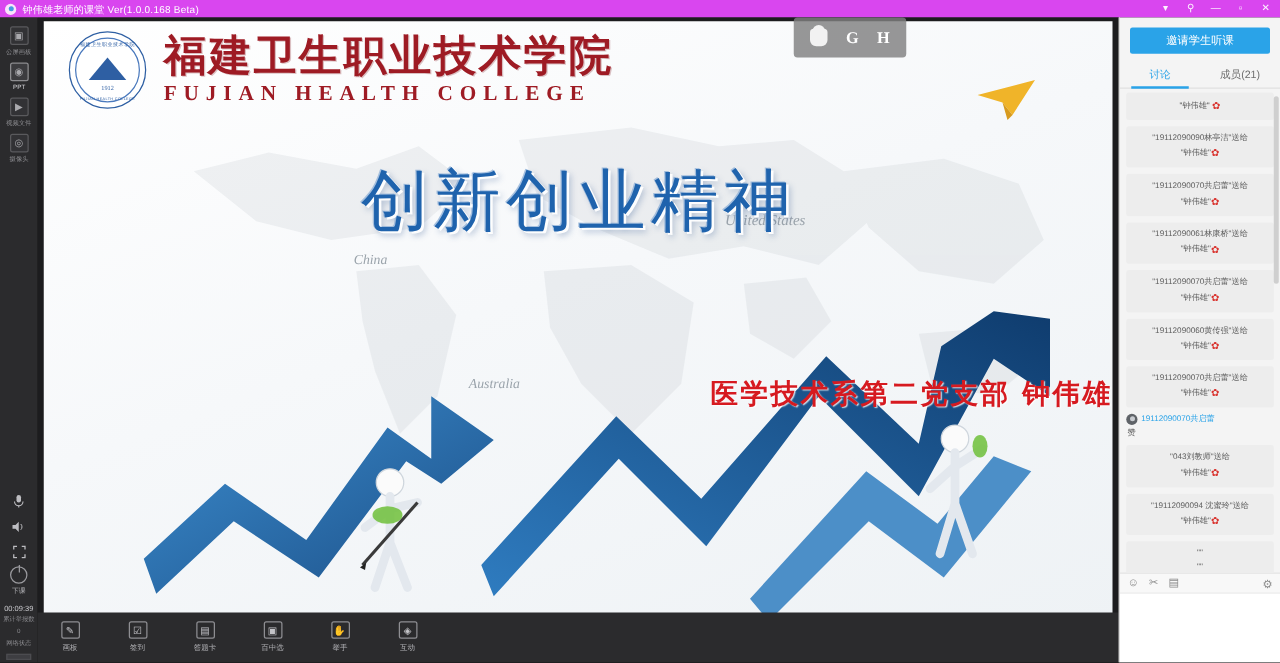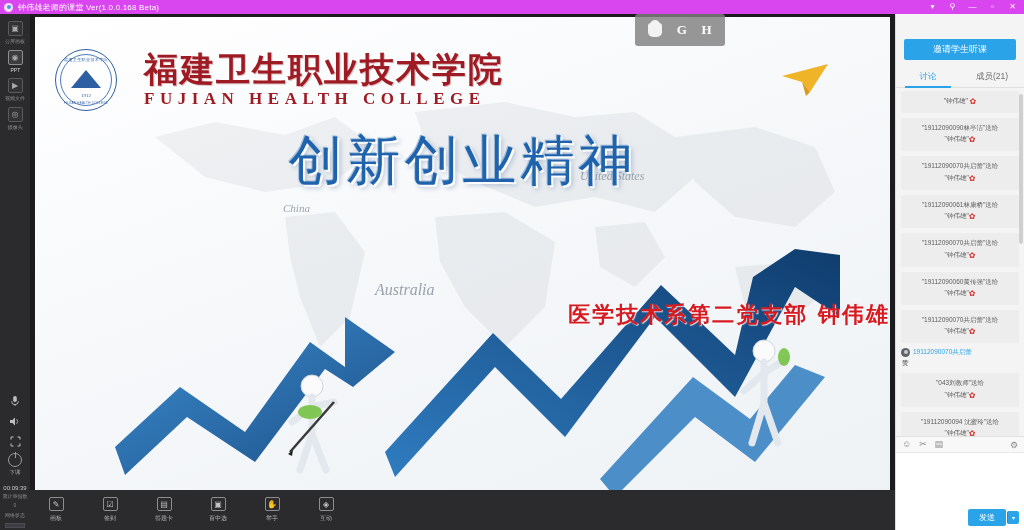--- a/index.html
+++ b/index.html
@@ -95,21 +95,21 @@
   .worldmap {
     position: absolute; inset: 0; opacity: .13;
   }
   .wm-label {
     position: absolute; font-family: "Liberation Serif", serif;
     color: #9aa3ab; font-style: italic; white-space: nowrap;
   }
 
   .logo-row {
     position: absolute; left: 20px; top: 8px;
-    display: flex; align-items: center; gap: 27px; margin-top: 24px;
+    display: flex; align-items: center; gap: 14px;
   }
   .seal {
     width: 62px; height: 62px; border-radius: 50%;
     border: 1.6px solid #2e5fa3; background: #fff; position: relative;
     display: flex; align-items: center; justify-content: center;
   }
   .seal::before {
     content: ""; position: absolute; inset: 4px; border-radius: 50%;
     border: 1px solid #4a79bd;
   }
@@ -193,21 +193,21 @@
     color: #c3c3c7; font-size: 8px; display: flex; align-items: center; justify-content: center;
   }
   .tool-lb { font-size: 6px; color: #b0b0b4; margin-top: 3px; white-space: nowrap; }
 
   
   .chat {
     position: absolute; right: 0; top: 14px; width: 129px; height: 516px;
     background: #f4f4f4; border-left: 1px solid #dcdcdc;
     display: flex; flex-direction: column;
   }
-  .invite-wrap { padding: 24px 8px 6px; }
+  .invite-wrap { padding: 8px 8px 6px; }
   .invite-btn {
     width: 100%; height: 21px; background: #2aa3e8; color: #fff;
     border: none; border-radius: 2px; font-size: 9px; cursor: pointer;
     font-family: "Liberation Sans", sans-serif;
   }
   .tabs {
     display: flex; border-bottom: 1px solid #e0e0e0; background: #f4f4f4;
   }
   .tab {
     flex: 1; text-align: center; font-size: 8.5px; color: #6d6d6d;
@@ -355,21 +355,21 @@
           <path d="M250 200 L300 195 L330 235 L315 300 L285 330 L265 280 L255 240 Z"></path>
           <path d="M380 95 L470 85 L540 100 L600 95 L640 120 L660 160 L620 195 L560 180 L500 190 L440 165 L395 140 Z"></path>
           <path d="M400 200 L470 195 L520 225 L510 290 L470 330 L430 290 L405 245 Z"></path>
           <path d="M640 120 L720 110 L780 130 L800 175 L760 210 L700 200 L660 165 Z"></path>
           <path d="M700 250 L760 245 L790 275 L760 300 L710 290 Z"></path>
           <path d="M560 210 L610 205 L630 240 L600 270 L565 250 Z"></path>
         </g>
       </svg>
       <div class="wm-label" style="left:545px; top:152px; font-size:12px;">United States</div>
       <div class="wm-label" style="left:248px; top:185px; font-size:11px;">China</div>
-      <div class="wm-label" style="left:340px; top:264px; font-size:16px;">Australia</div>
+      <div class="wm-label" style="left:340px; top:284px; font-size:11px;">Australia</div>
 
       <div class="logo-row">
         <div class="seal">
           <div class="seal-cn">福建卫生职业技术学院</div>
           <div class="seal-m"></div>
           <div class="seal-yr">1912</div>
           <div class="seal-en">FUJIAN HEALTH COLLEGE</div>
         </div>
         <div>
           <div class="coll-cn">福建卫生职业技术学院</div>
@@ -525,19 +525,15 @@
 
     <div class="ed-tools">
       <div class="ed-ico">☺</div>
       <div class="ed-ico">✂</div>
       <div class="ed-ico">▤</div>
       <div class="ed-gear">⚙</div>
     </div>
 
     <textarea class="ed-area" placeholder="" style=""></textarea>
 
-    <div class="send-row">
-      <button class="send-btn">发送</button>
-      <button class="send-more">▾</button>
-    </div>
   </div>
 
 </div>
 
 </body></html>

